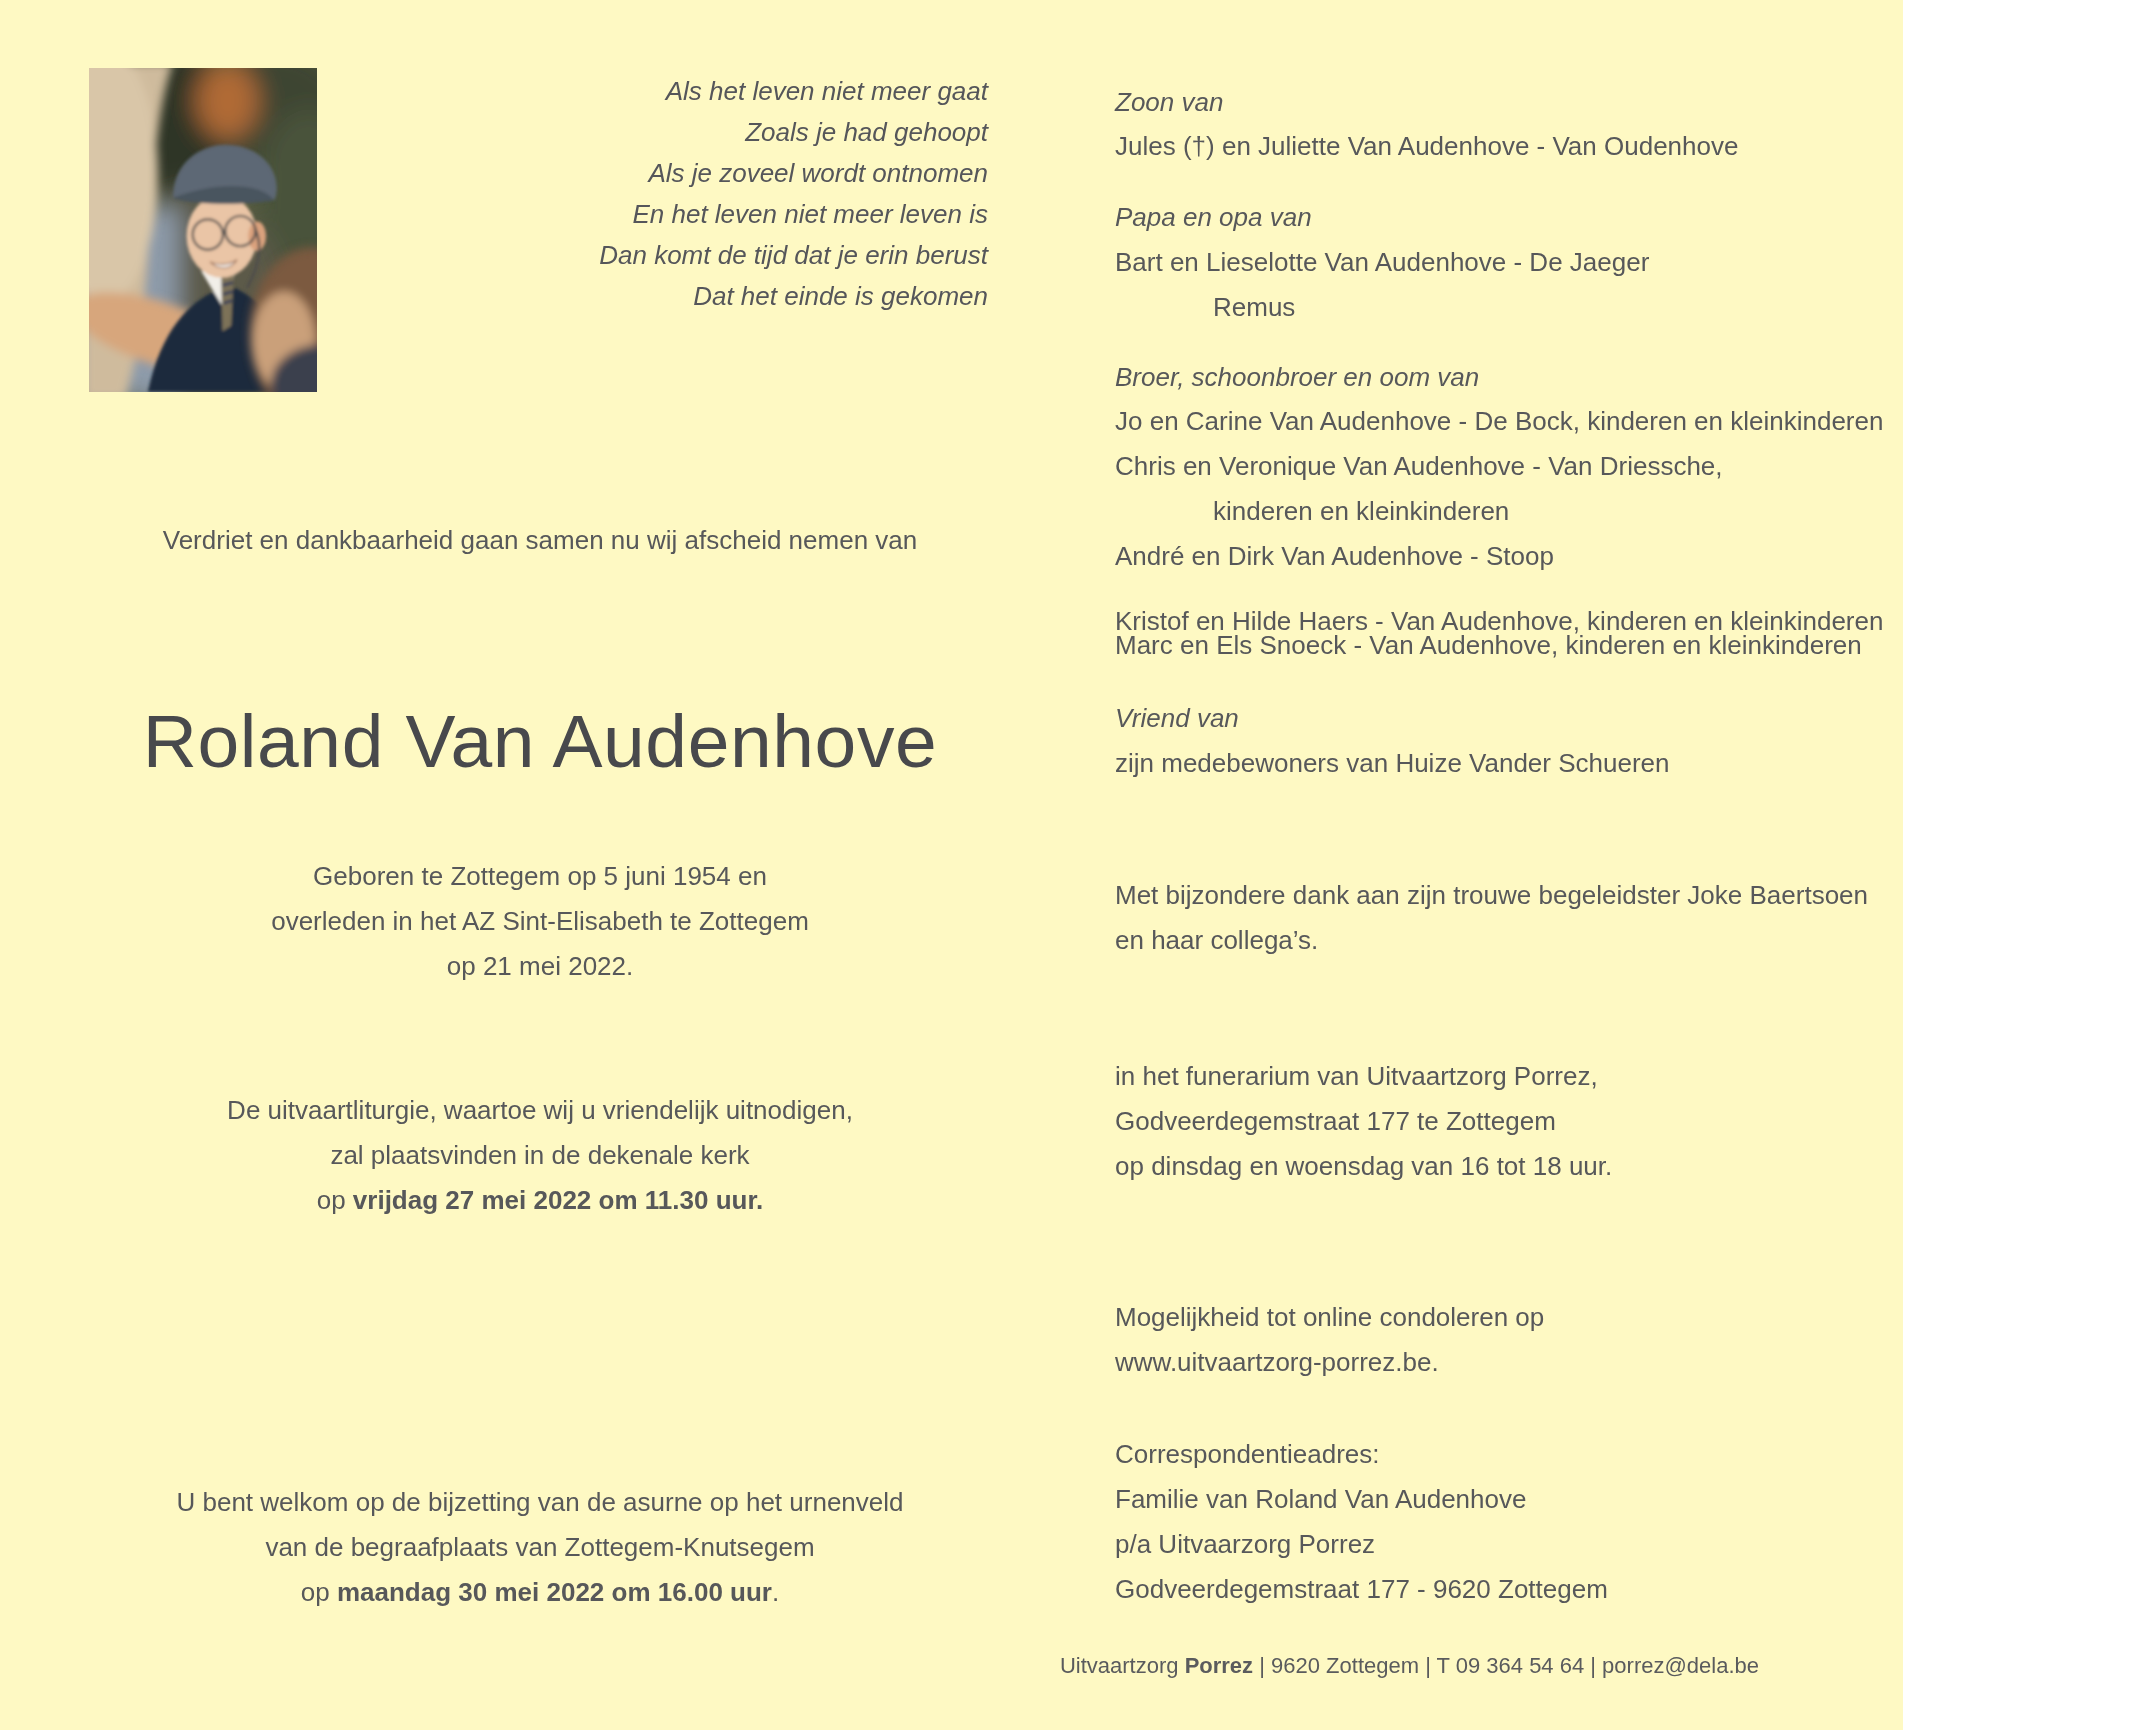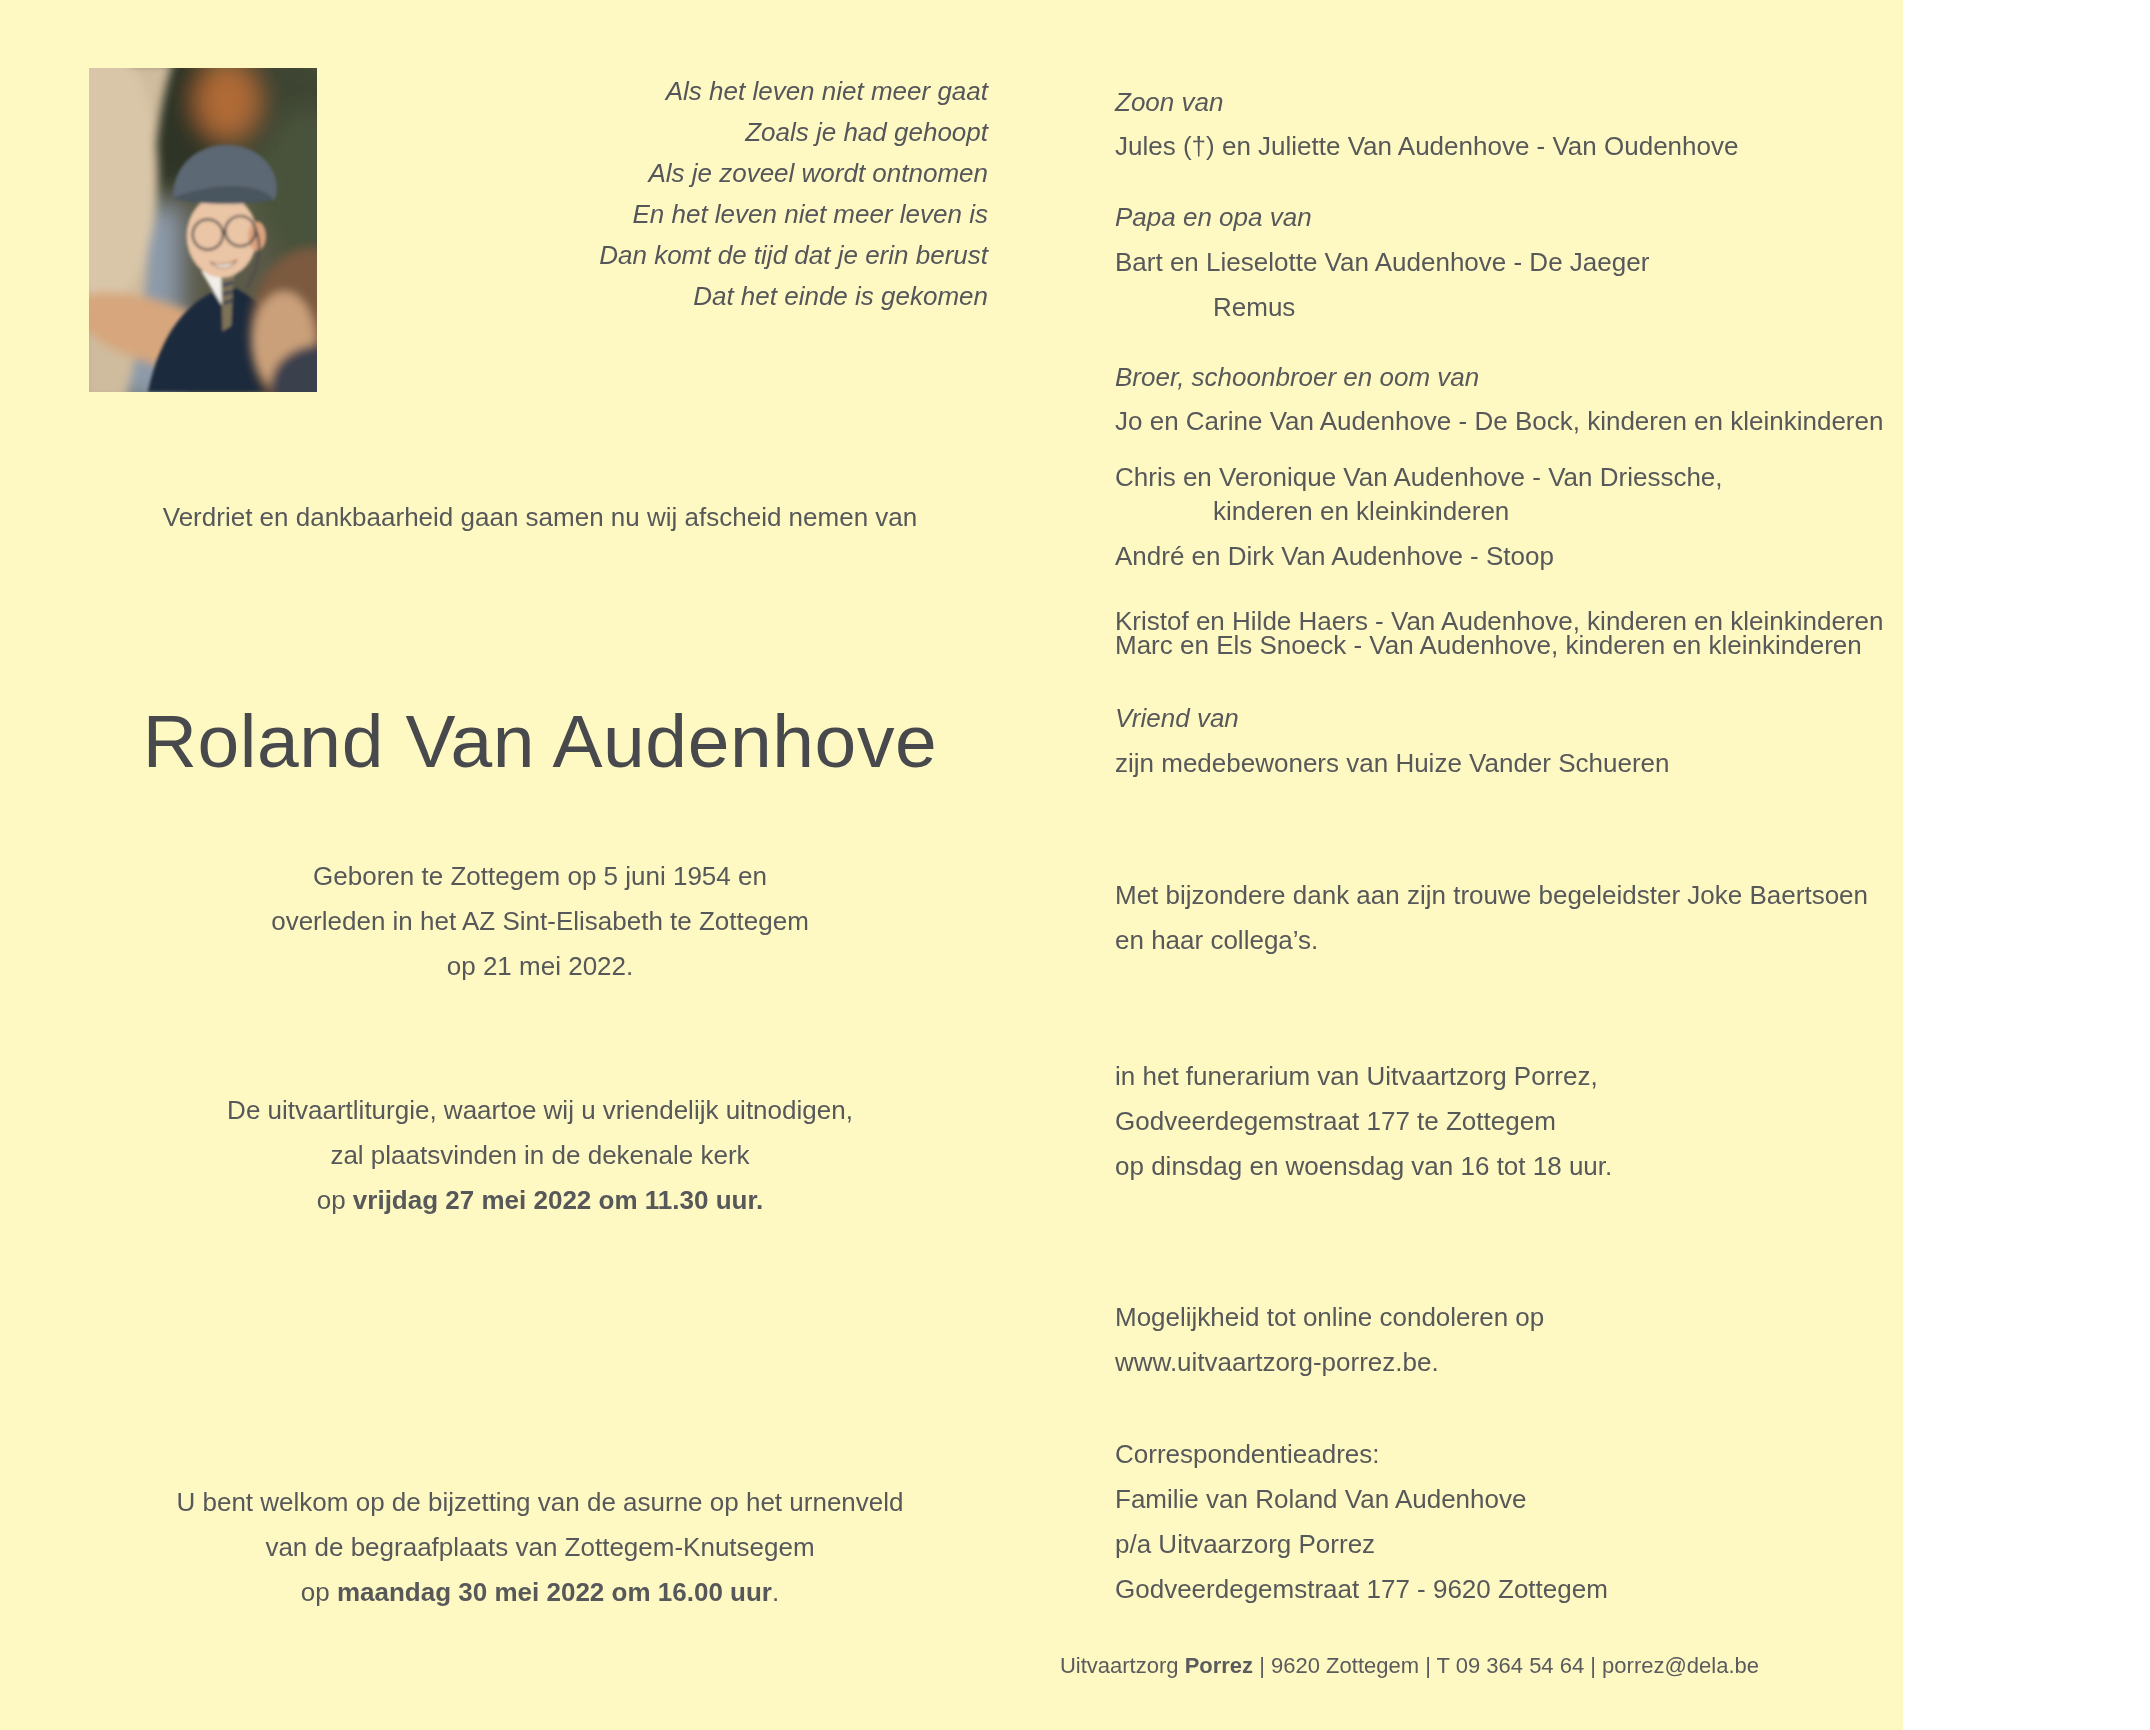--- a/index.html
+++ b/index.html
@@ -91,21 +91,21 @@
 
   <div class="abs poem" style="left:92px;top:71px;width:896px;padding-right:11.2px;">
     <div class="line">Als het leven niet meer gaat</div>
     <div class="line">Zoals je had gehoopt</div>
     <div class="line">Als je zoveel wordt ontnomen</div>
     <div class="line">En het leven niet meer leven is</div>
     <div class="line">Dan komt de tijd dat je erin berust</div>
     <div class="line">Dat het einde is gekomen</div>
   </div>
 
-  <div class="abs body-text center" style="left:92px;top:495px;width:896px;">Verdriet en dankbaarheid gaan samen nu wij afscheid nemen van</div>
+  <div class="abs body-text center" style="left:92px;top:518px;width:896px;">Verdriet en dankbaarheid gaan samen nu wij afscheid nemen van</div>
 
   <div class="abs name" style="left:92px;top:699px;width:896px;">Roland Van Audenhove</div>
 
   <div class="abs body-text center" style="left:92px;top:854px;width:896px;">
     <div class="line">Geboren te Zottegem op 5 juni 1954 en</div>
     <div class="line">overleden in het AZ Sint-Elisabeth te Zottegem</div>
     <div class="line">op 21 mei 2022.</div>
   </div>
 
   <div class="abs body-text center" style="left:92px;top:1088px;width:896px;">
@@ -123,21 +123,21 @@
 
   <div class="abs body-text italic" style="left:1115px;top:80px;">Zoon van</div>
   <div class="abs body-text line" style="left:1115px;top:124px;">Jules (†) en Juliette Van Audenhove - Van Oudenhove</div>
 
   <div class="abs body-text italic" style="left:1115px;top:195px;">Papa en opa van</div>
   <div class="abs body-text line" style="left:1115px;top:240px;">Bart en Lieselotte Van Audenhove - De Jaeger</div>
   <div class="abs body-text line indent" style="left:1115px;top:285px;">Remus</div>
 
   <div class="abs body-text italic" style="left:1115px;top:355px;">Broer, schoonbroer en oom van</div>
   <div class="abs body-text line" style="left:1115px;top:399px;">Jo en Carine Van Audenhove - De Bock, kinderen en kleinkinderen</div>
-  <div class="abs body-text line" style="left:1115px;top:444px;margin-top:11px;">Chris en Veronique Van Audenhove - Van Driessche,</div>
+  <div class="abs body-text line" style="left:1115px;top:444px;">Chris en Veronique Van Audenhove - Van Driessche,</div>
   <div class="abs body-text line indent" style="left:1115px;top:489px;">kinderen en kleinkinderen</div>
   <div class="abs body-text line" style="left:1115px;top:534px;">André en Dirk Van Audenhove - Stoop</div>
   <div class="abs body-text line" style="left:1115px;top:579px;margin-top:20px;">Kristof en Hilde Haers - Van Audenhove, kinderen en kleinkinderen</div>
   <div class="abs body-text line" style="left:1115px;top:623px;">Marc en Els Snoeck - Van Audenhove, kinderen en kleinkinderen</div>
 
   <div class="abs body-text italic" style="left:1115px;top:696px;">Vriend van</div>
   <div class="abs body-text line" style="left:1115px;top:741px;">zijn medebewoners van Huize Vander Schueren</div>
 
   <div class="abs body-text" style="left:1115px;top:873px;">
     <div class="line">Met bijzondere dank aan zijn trouwe begeleidster Joke Baertsoen</div>

